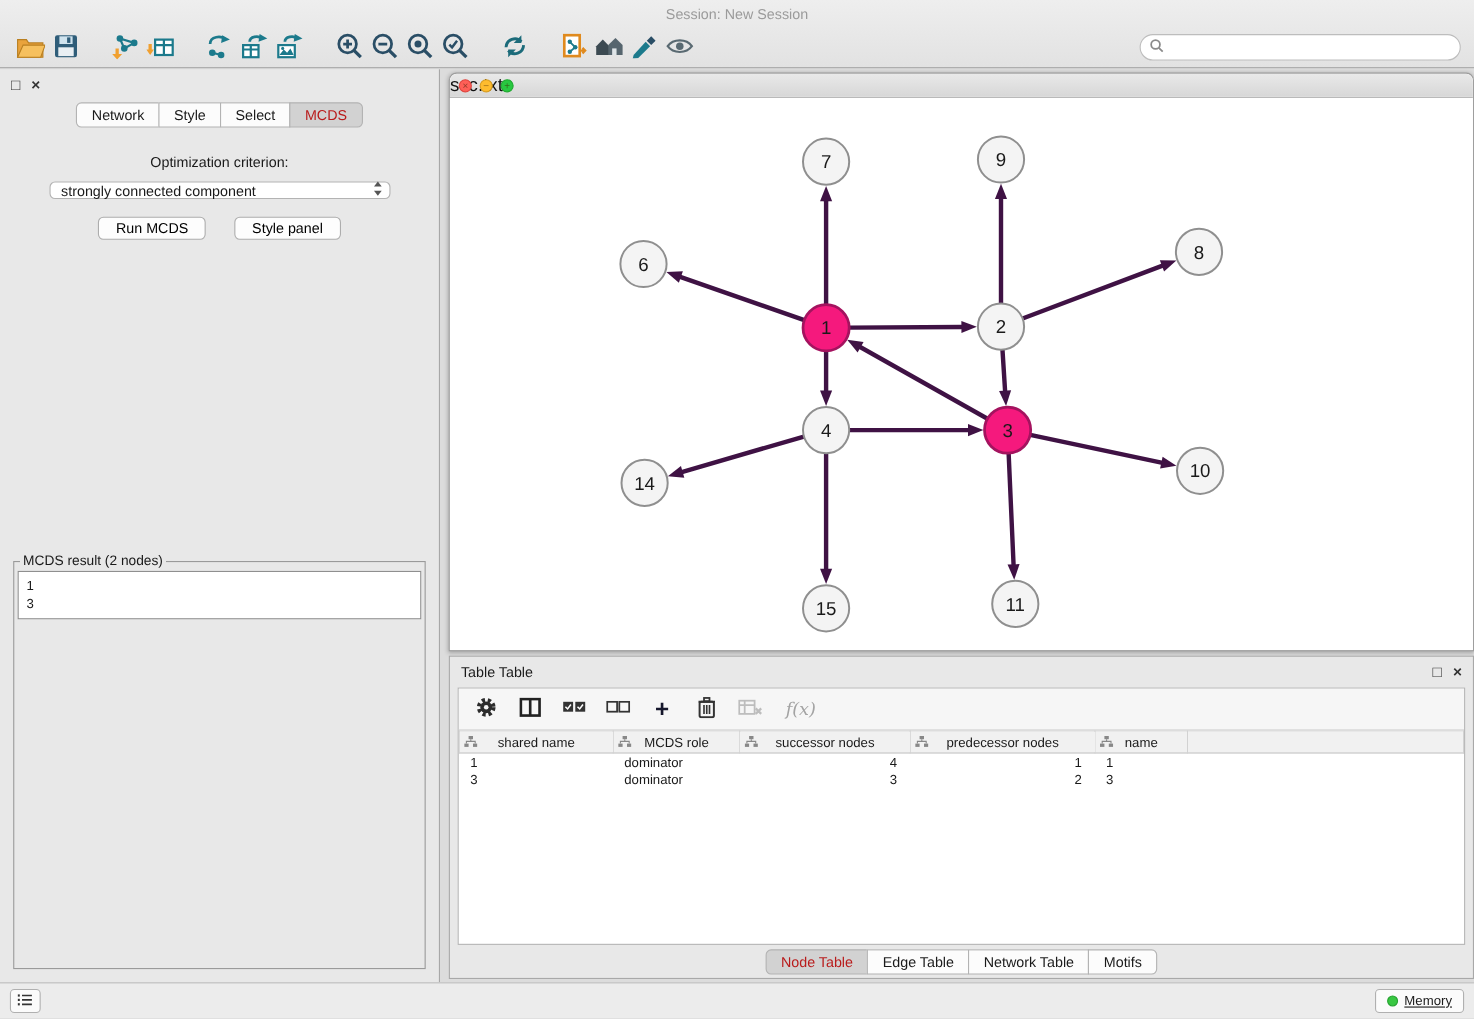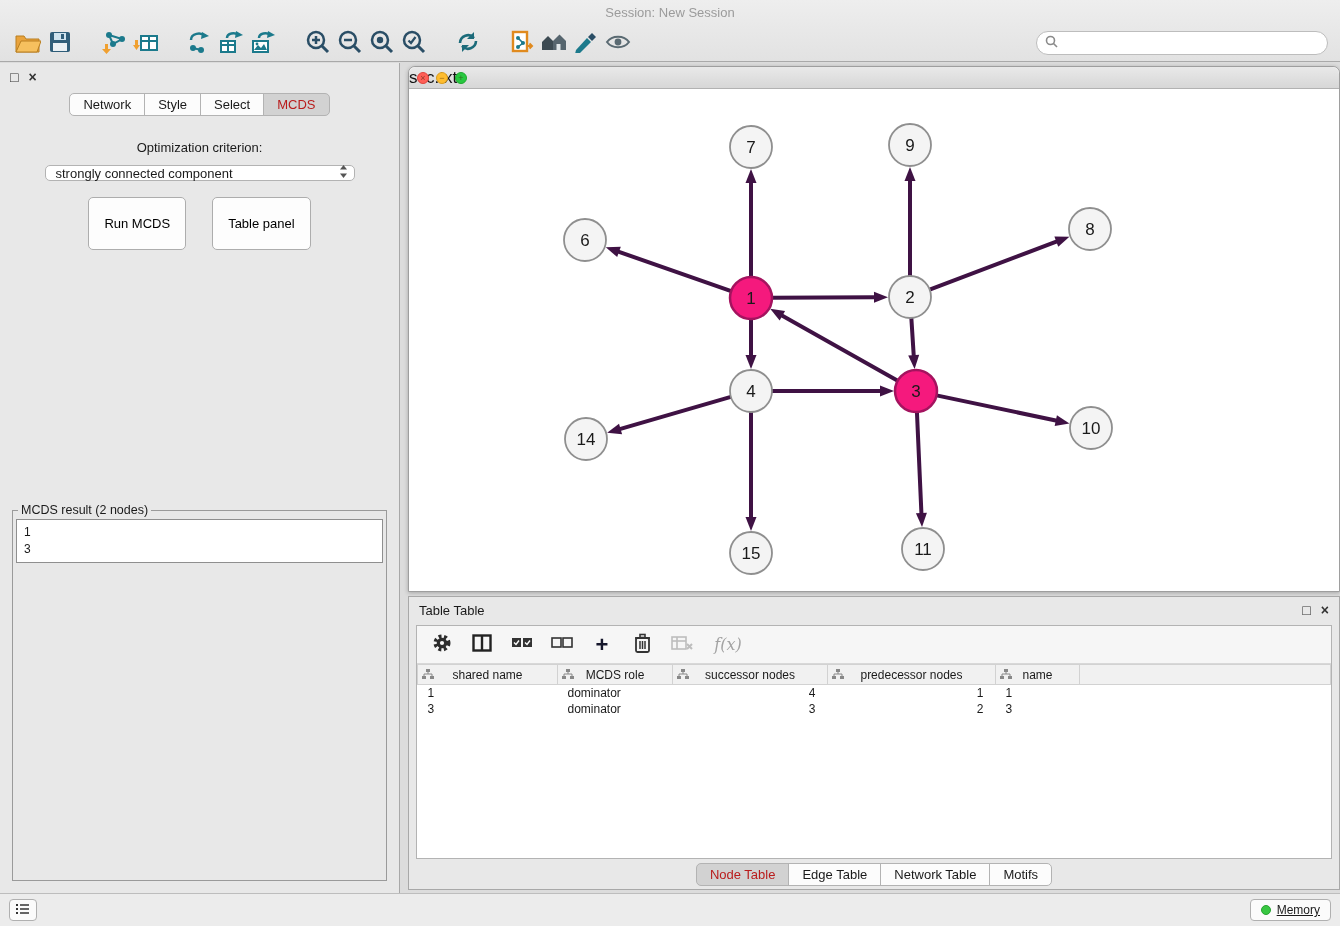--- a/index.html
+++ b/index.html
@@ -28,21 +28,21 @@
   .tab { border:1px solid #b3b3b3; background:#fcfcfc; font-size:13px; padding:3px 13px; margin-left:-1px; color:#1a1a1a; }
   .tab:first-child { border-radius:5px 0 0 5px; margin-left:0; }
   .tab:last-child { border-radius:0 5px 5px 0; }
   .tab.active { background:#d2d2d2; color:#b91c1c; }
   .cp-body { flex:1; display:flex; flex-direction:column; align-items:center; padding:14px 12px 12px; }
   .opt-label { margin-bottom:10px; }
   .dropdown { width:310px; height:16px; background:#fff; border:1px solid #b3b3b3; border-radius:5px;
               display:flex; align-items:center; padding:0 6px 0 10px; }
   .dropdown .val { flex:1; }
   .btn-row { display:flex; gap:26px; margin-top:16px; }
-  .push-btn { background:#fdfdfd; border:1px solid #adadad; border-radius:5px; padding:18px 15px; font-size:13px; }
+  .push-btn { background:#fdfdfd; border:1px solid #adadad; border-radius:5px; padding:2px 15px; font-size:13px; }
   .result-group { margin-top:auto; width:100%; height:378px; border:1px solid #9a9a9a; padding:2px 3px 5px; background:#e8e8e8; }
   .result-group legend { font-size:12.5px; padding:0 3px; margin-left:2px; }
   .result-box { width:100%; height:100%; background:#fff; border:1px solid #8f8f8f; padding:4px 7px; font-size:12px; line-height:17px; overflow:hidden; }
 
   
   .network-window { position:absolute; top:66px; left:408px; width:932px; height:526px; background:#fff;
                     border:1px solid #9e9e9e; border-radius:7px 7px 0 0; box-shadow:0 1px 4px rgba(0,0,0,.25); }
   .net-titlebar { height:22px; background:linear-gradient(#e9e9e9,#d7d7d7); border-bottom:1px solid #b2b2b2;
                   border-radius:7px 7px 0 0; display:flex; align-items:center; padding:0 8px; position:relative; }
   .net-title { position:absolute; left:0; right:0; text-align:left; font-size:17px; color:#111; }
@@ -282,21 +282,21 @@
         <span class="val">strongly connected component</span>
         <span>
           <svg width="9" height="15">
               <path d="M4.5 1 L8 5.5 H1 z" fill="#555"></path>
               <path d="M4.5 14 L1 9.5 h7 z" fill="#555"></path>
             </svg>
         </span>
       </div>
       <div class="btn-row">
         <button class="push-btn">Run MCDS</button>
-        <button class="push-btn">Table panel</button>
+        <button class="push-btn">Style panel</button>
       </div>
       <fieldset class="result-group">
         <legend>MCDS result (2 nodes)</legend>
         <div class="result-box">
           <div>1</div>
           <div>3</div>
         </div>
       </fieldset>
     </div>
   </div>

